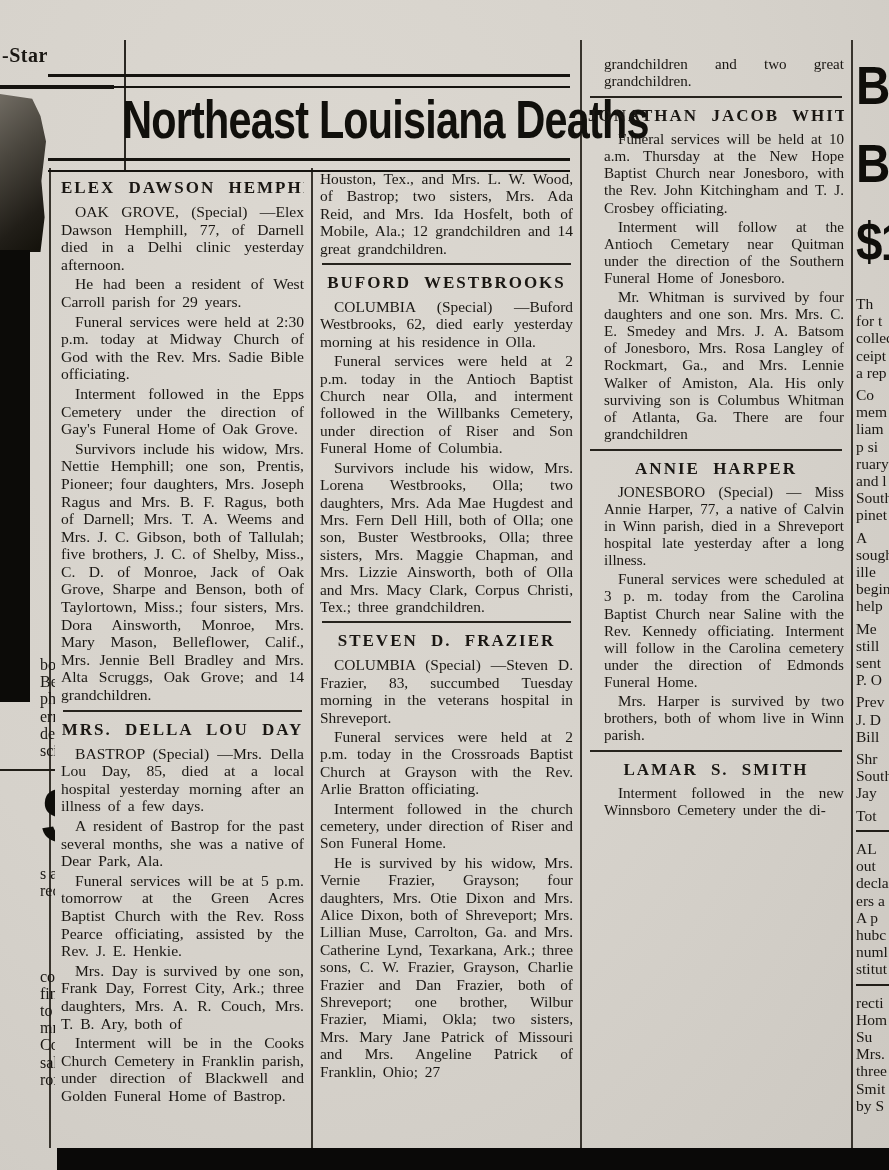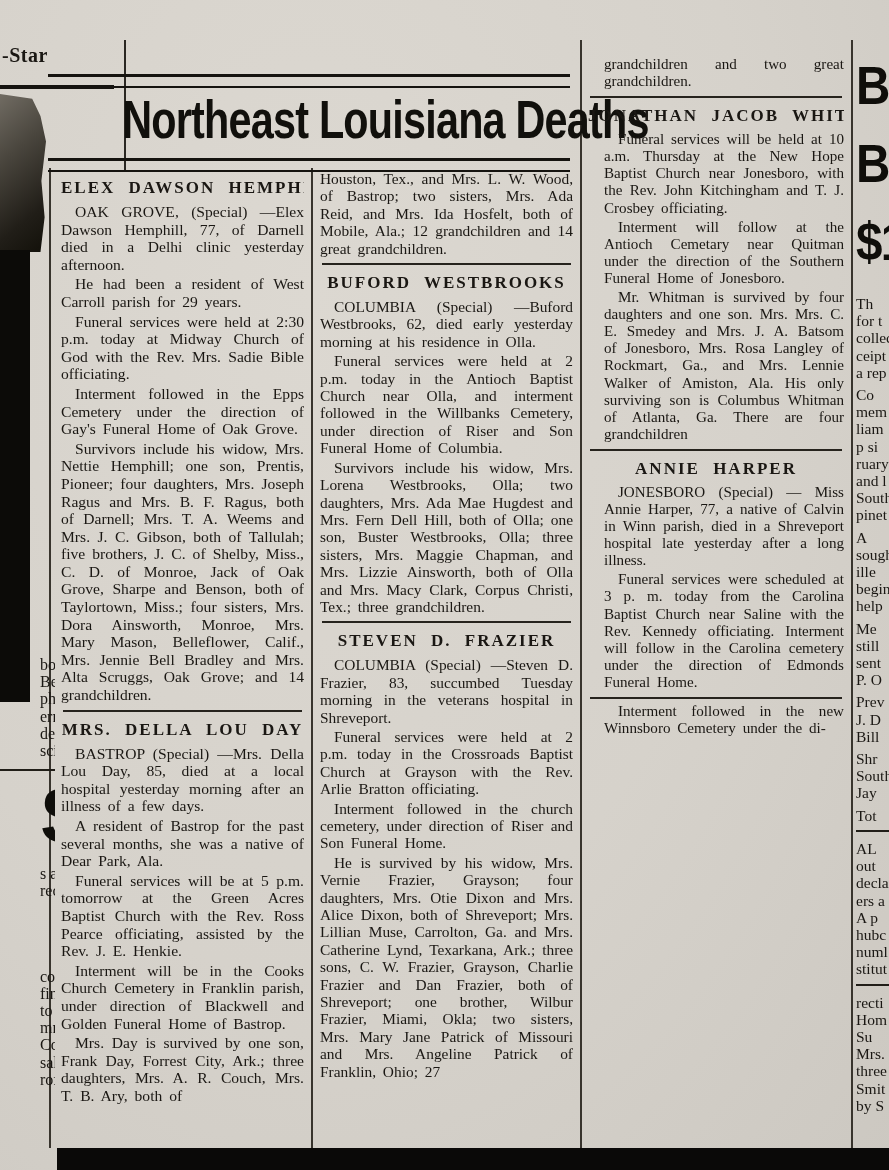--- a/index.html
+++ b/index.html
@@ -89,22 +89,22 @@
       <p class="obit-p">OAK GROVE, (Special) —Elex Dawson Hemphill, 77, of Darnell died in a Delhi clinic yesterday afternoon.</p>
       <p class="obit-p">He had been a resident of West Carroll parish for 29 years.</p>
       <p class="obit-p">Funeral services were held at 2:30 p.m. today at Midway Church of God with the Rev. Mrs. Sadie Bible officiating.</p>
       <p class="obit-p">Interment followed in the Epps Cemetery under the direction of Gay's Funeral Home of Oak Grove.</p>
       <p class="obit-p">Survivors include his widow, Mrs. Nettie Hemphill; one son, Prentis, Pioneer; four daughters, Mrs. Joseph Ragus and Mrs. B. F. Ragus, both of Darnell; Mrs. T. A. Weems and Mrs. J. C. Gibson, both of Tallulah; five brothers, J. C. of Shelby, Miss., C. D. of Monroe, Jack of Oak Grove, Sharpe and Benson, both of Taylortown, Miss.; four sisters, Mrs. Dora Ainsworth, Monroe, Mrs. Mary Mason, Belleflower, Calif., Mrs. Jennie Bell Bradley and Mrs. Alta Scruggs, Oak Grove; and 14 grandchildren.</p>
       <div class="article-divider"></div>
       <h2 class="obit-heading">MRS. DELLA LOU DAY</h2>
       <p class="obit-p">BASTROP (Special) —Mrs. Della Lou Day, 85, died at a local hospital yesterday morning after an illness of a few days.</p>
       <p class="obit-p">A resident of Bastrop for the past several months, she was a native of Dear Park, Ala.</p>
       <p class="obit-p">Funeral services will be at 5 p.m. tomorrow at the Green Acres Baptist Church with the Rev. Ross Pearce officiating, assisted by the Rev. J. E. Henkie.</p>
+      <p class="obit-p">Mrs. Day is survived by one son, Frank Day, Forrest City, Ark.; three daughters, Mrs. A. R. Couch, Mrs. T. B. Ary, both of</p>
       <p class="obit-p">Interment will be in the Cooks Church Cemetery in Franklin parish, under direction of Blackwell and Golden Funeral Home of Bastrop.</p>
-      <p class="obit-p">Mrs. Day is survived by one son, Frank Day, Forrest City, Ark.; three daughters, Mrs. A. R. Couch, Mrs. T. B. Ary, both of</p>
     </div>
   <div id="col-1" class="column">
       <p class="obit-p no-indent">Houston, Tex., and Mrs. L. W. Wood, of Bastrop; two sisters, Mrs. Ada Reid, and Mrs. Ida Hosfelt, both of Mobile, Ala.; 12 grandchildren and 14 great grandchildren.</p>
       <div class="article-divider"></div>
       <h2 class="obit-heading">BUFORD WESTBROOKS</h2>
       <p class="obit-p">COLUMBIA (Special) —Buford Westbrooks, 62, died early yesterday morning at his residence in Olla.</p>
       <p class="obit-p">Funeral services were held at 2 p.m. today in the Antioch Baptist Church near Olla, and interment followed in the Willbanks Cemetery, under direction of Riser and Son Funeral Home of Columbia.</p>
       <p class="obit-p">Survivors include his widow, Mrs. Lorena Westbrooks, Olla; two daughters, Mrs. Ada Mae Hugdest and Mrs. Fern Dell Hill, both of Olla; one son, Buster Westbrooks, Olla; three sisters, Mrs. Maggie Chapman, and Mrs. Lizzie Ainsworth, both of Olla and Mrs. Macy Clark, Corpus Christi, Tex.; three grandchildren.</p>
       <div class="article-divider"></div>
       <h2 class="obit-heading">STEVEN D. FRAZIER</h2>
@@ -117,21 +117,23 @@
       <p class="obit-p no-indent">grandchildren and two great grandchildren.</p>
       <div class="article-divider"></div>
       <h2 class="obit-heading">JONATHAN JACOB WHITMAN</h2>
       <p class="obit-p">Funeral services will be held at 10 a.m. Thursday at the New Hope Baptist Church near Jonesboro, with the Rev. John Kitchingham and T. J. Crosbey officiating.</p>
       <p class="obit-p">Interment will follow at the Antioch Cemetary near Quitman under the direction of the Southern Funeral Home of Jonesboro.</p>
       <p class="obit-p">Mr. Whitman is survived by four daughters and one son. Mrs. Mrs. C. E. Smedey and Mrs. J. A. Batsom of Jonesboro, Mrs. Rosa Langley of Rockmart, Ga., and Mrs. Lennie Walker of Amiston, Ala. His only surviving son is Columbus Whitman of Atlanta, Ga. There are four grandchildren</p>
       <div class="article-divider"></div>
       <h2 class="obit-heading">ANNIE HARPER</h2>
       <p class="obit-p">JONESBORO (Special) — Miss Annie Harper, 77, a native of Calvin in Winn parish, died in a Shreveport hospital late yesterday after a long illness.</p>
       <p class="obit-p">Funeral services were scheduled at 3 p. m. today from the Carolina Baptist Church near Saline with the Rev. Kennedy officiating. Interment will follow in the Carolina cemetery under the direction of Edmonds Funeral Home.</p>
-      <div class="article-divider"></div>
+      <p class="obit-p">Mrs. Harper is survived by two brothers, both of whom live in Winn parish.</p>
+      <div class="article-divider"></div>
+      <h2 class="obit-heading">LAMAR S. SMITH</h2>
       <p class="obit-p">Interment followed in the new Winnsboro Cemetery under the di-</p>
     </div>
 
   <div id="left-margin">
       <div class="frag-group">
         <div class="frag-line">boro</div>
         <div class="frag-line">Bell</div>
         <div class="frag-line">phy</div>
         <div class="frag-line">ern</div>
         <div class="frag-line">ded</div>

